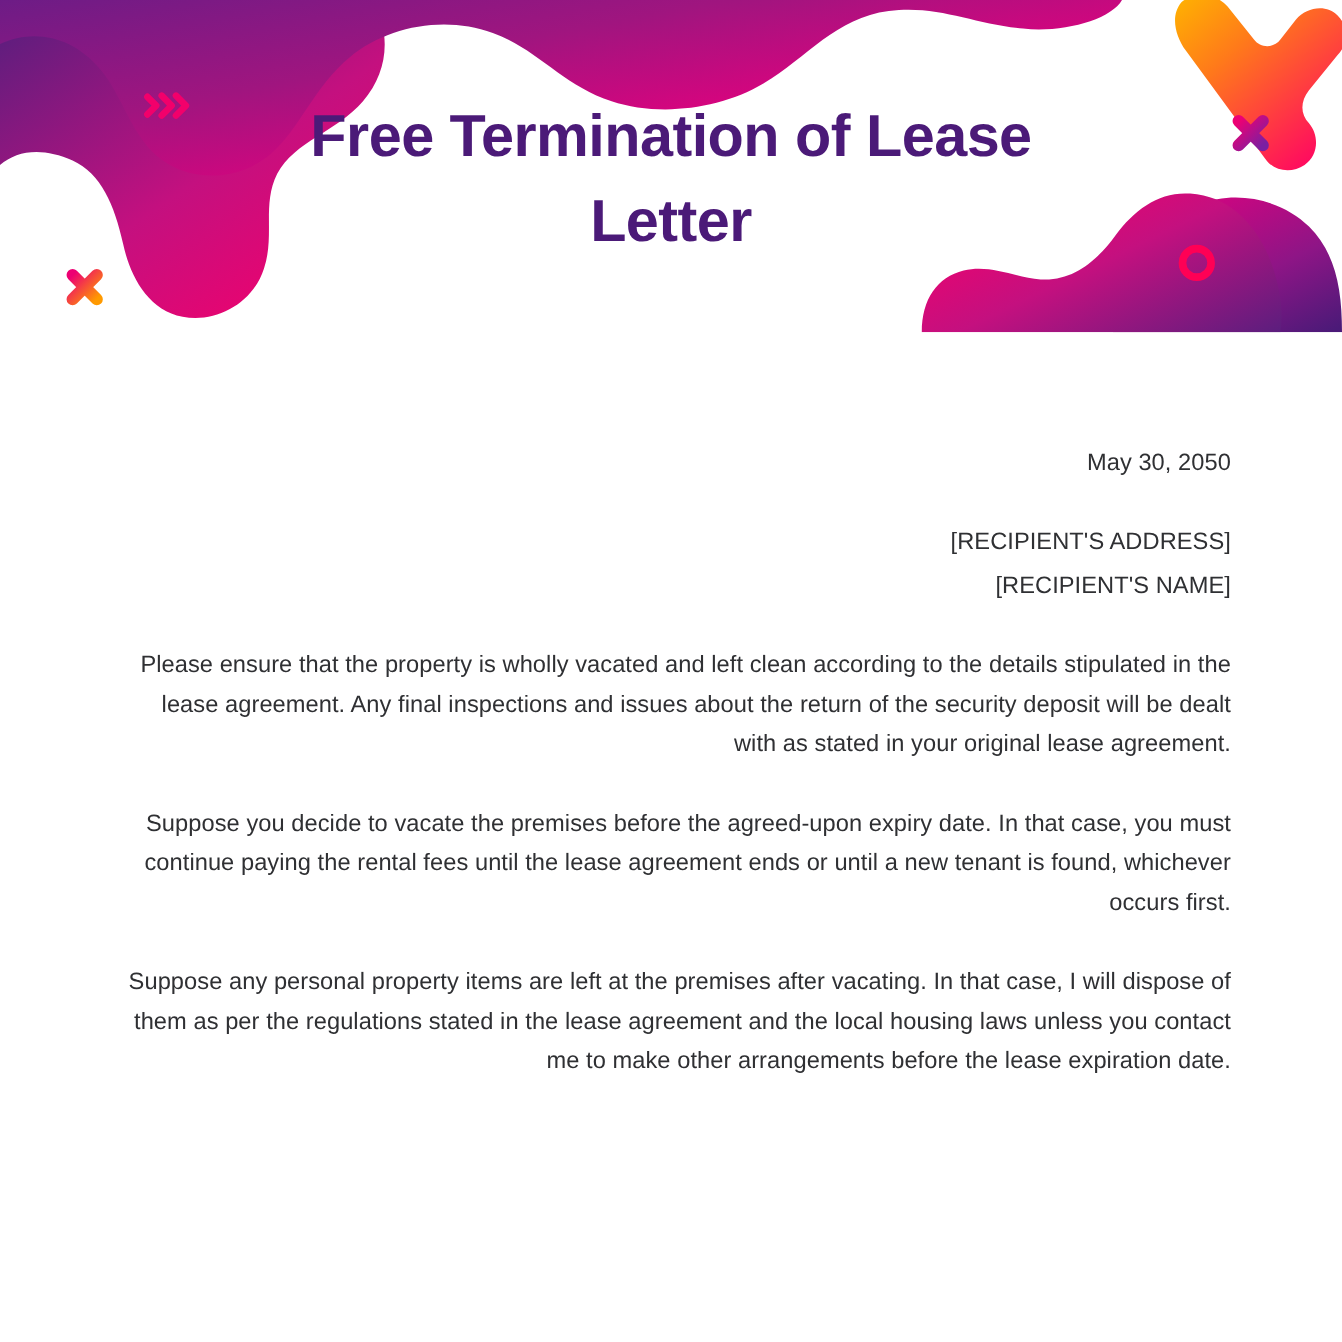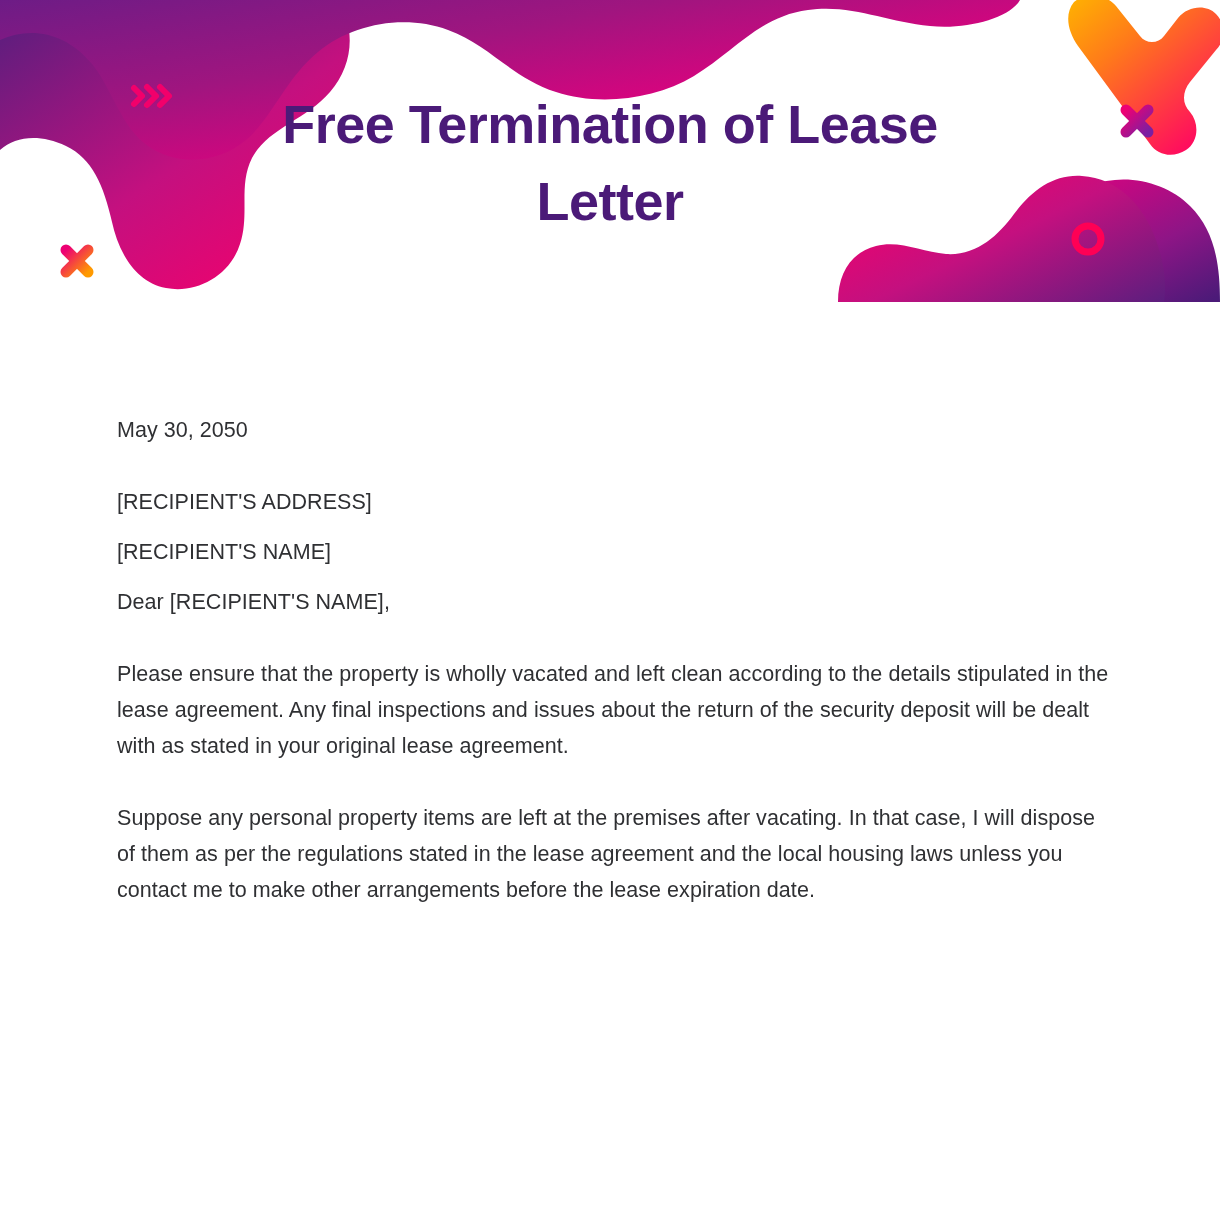--- a/index.html
+++ b/index.html
@@ -64,26 +64,27 @@
 
   
   .letter {
     position: absolute;
     left: 103px;
     top: 398px;
     width: 1020px;
   }
 
   .letter p {
-    margin: 14px;
+    margin: 4px;
     color: #2F3033;
     font-family: "Liberation Sans", sans-serif;
     font-size: 21.5px;
     line-height: 36px;
     letter-spacing: 0.05px;
+    text-align: right;
   }
 
   .blk-date { margin-bottom: 36px !important; }
   .blk-addr { margin-bottom: 36px !important; }
   .blk-para { margin-bottom: 36px !important; }
   .blk-last { margin-bottom: 0 !important; }
 
   .addr-line { display: block; }
 </style>
 </head>
@@ -205,24 +206,24 @@
     </div>
   </div>
 
   <div class="letter">
 
     <p class="blk-date">May 30, 2050</p>
 
     <div class="blk-addr">
       <p class="addr-line">[RECIPIENT'S ADDRESS]</p>
       <p class="addr-line">[RECIPIENT'S NAME]</p>
-      <p class="addr-line">Dear [RECIPIENT'S NAME],</p>
     </div>
 
 
     <p class="blk-para">Please ensure that the property is wholly vacated and left clean according to the details stipulated in the lease agreement. Any final inspections and issues about the return of the security deposit will be dealt with as stated in your original lease agreement.</p>
 
+    <p class="blk-para">Suppose you decide to vacate the premises before the agreed-upon expiry date. In that case, you must continue paying the rental fees until the lease agreement ends or until a new tenant is found, whichever occurs first.</p>
 
     <p class="blk-para">Suppose any personal property items are left at the premises after vacating. In that case, I will dispose of them as per the regulations stated in the lease agreement and the local housing laws unless you contact me to make other arrangements before the lease expiration date.</p>
 
   </div>
 
 </div>
 
 </body></html>

